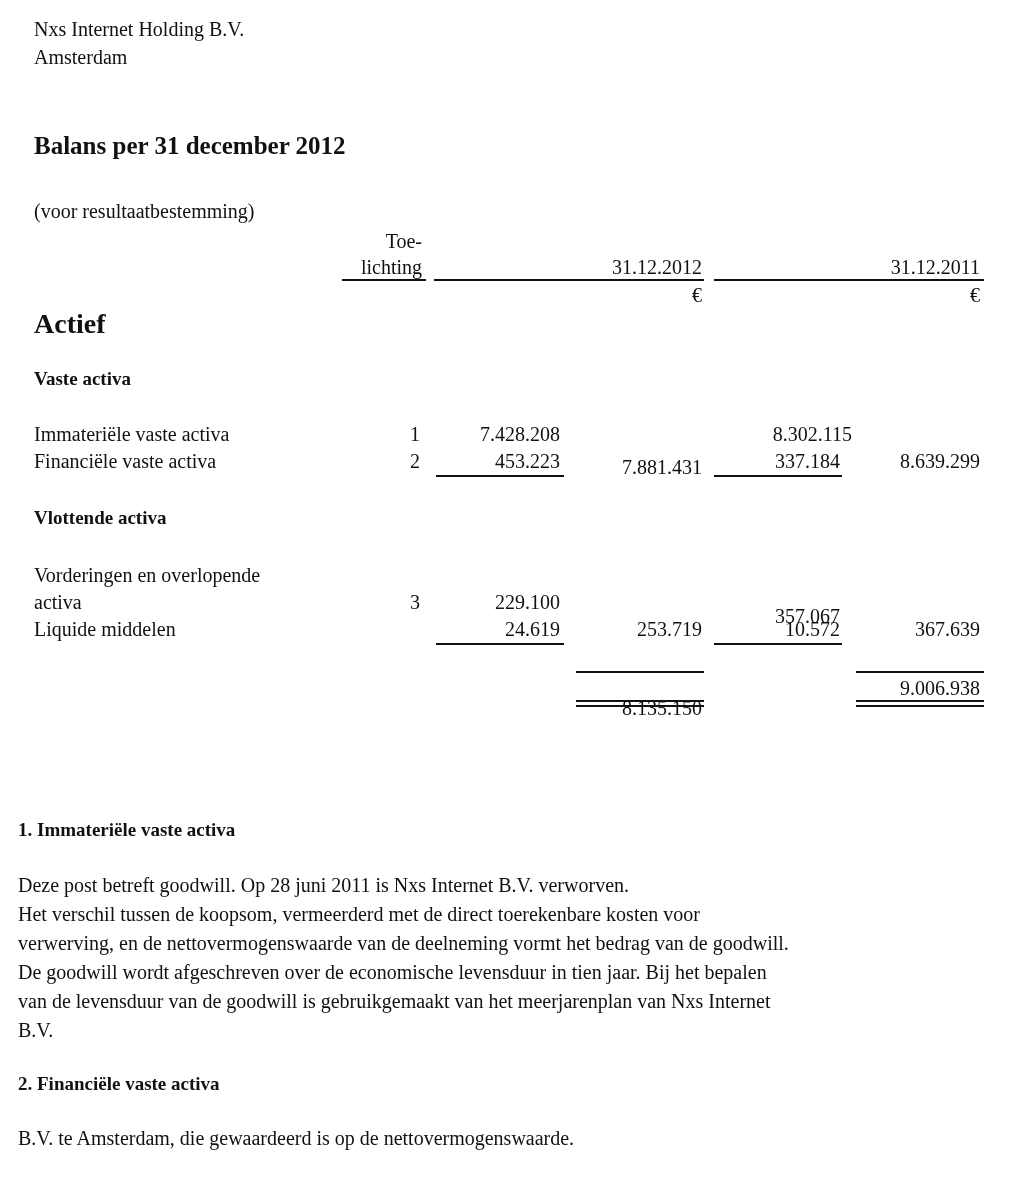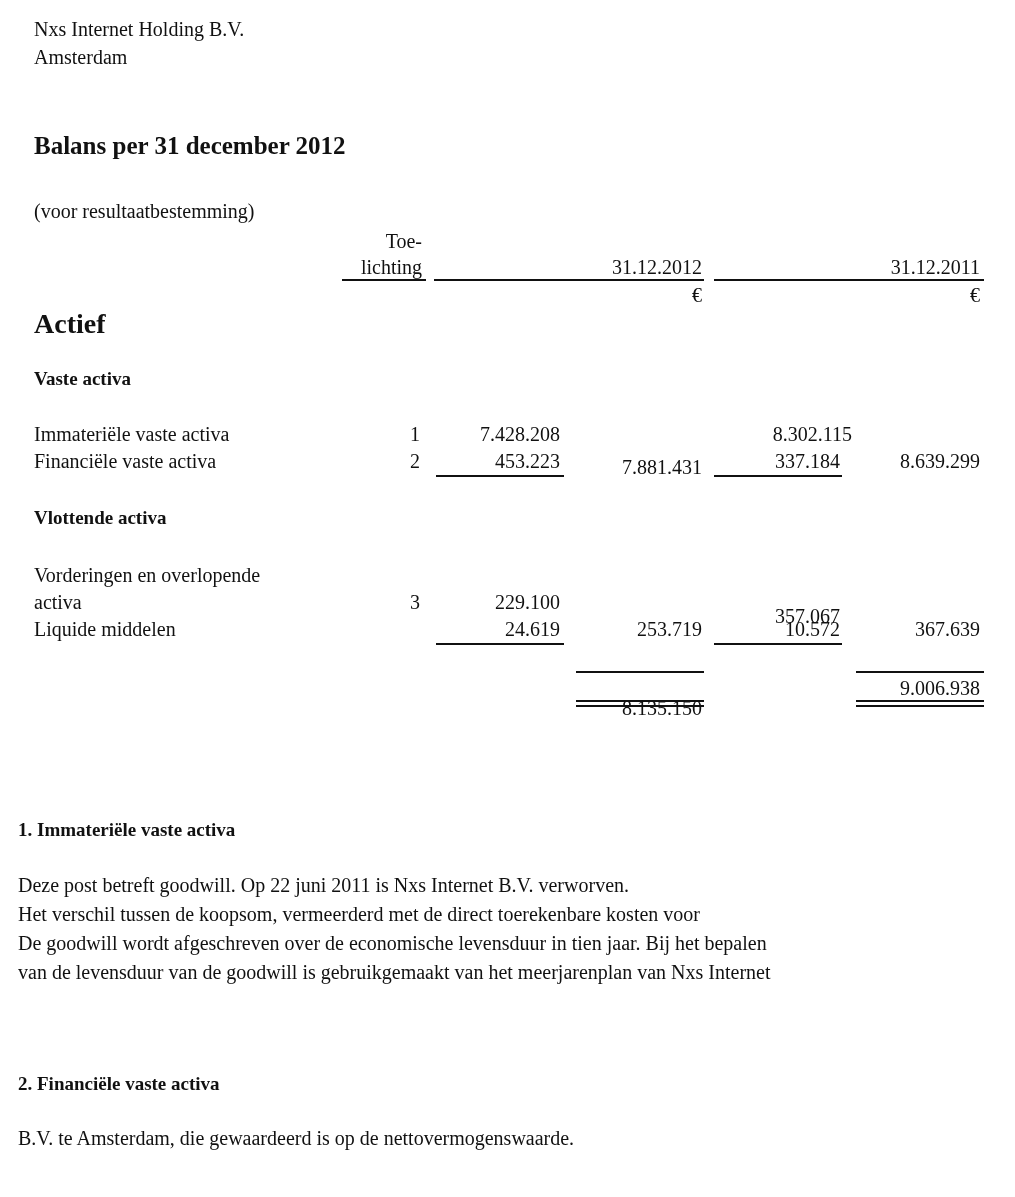--- a/index.html
+++ b/index.html
@@ -75,22 +75,24 @@
 
 <div class="line" style="left:576px; width:128px; top:671px;"></div>
 <div class="line" style="left:856px; width:128px; top:671px;"></div>
 <div class="abs num" style="left:560px; width:142px; top:676px;margin-top:20px;">8.135.150</div>
 <div class="abs num" style="left:840px; width:140px; top:676px;">9.006.938</div>
 <div class="dline" style="left:576px; width:128px; top:700px;"></div>
 <div class="dline" style="left:856px; width:128px; top:700px;"></div>
 
 <div class="abs sub" style="left:18px; top:818px;">1. Immateriële vaste activa</div>
 <div class="para" style="top:871px;">
-  <div>Deze post betreft goodwill. Op 22 juni 2011 is Nxs Internet B.V. verworven.</div>
+  <div>Deze post betreft goodwill. Op 28 juni 2011 is Nxs Internet B.V. verworven.</div>
   <div>Het verschil tussen de koopsom, vermeerderd met de direct toerekenbare kosten voor</div>
+  <div>verwerving, en de nettovermogenswaarde van de deelneming vormt het bedrag van de goodwill.</div>
   <div>De goodwill wordt afgeschreven over de economische levensduur in tien jaar. Bij het bepalen</div>
   <div>van de levensduur van de goodwill is gebruikgemaakt van het meerjarenplan van Nxs Internet</div>
+  <div>B.V.</div>
 </div>
 
 <div class="abs sub" style="left:18px; top:1072px;">2. Financiële vaste activa</div>
 <div class="para" style="top:1124px;">
   <div>B.V. te Amsterdam, die gewaardeerd is op de nettovermogenswaarde.</div>
 </div>
 
 </body></html>

